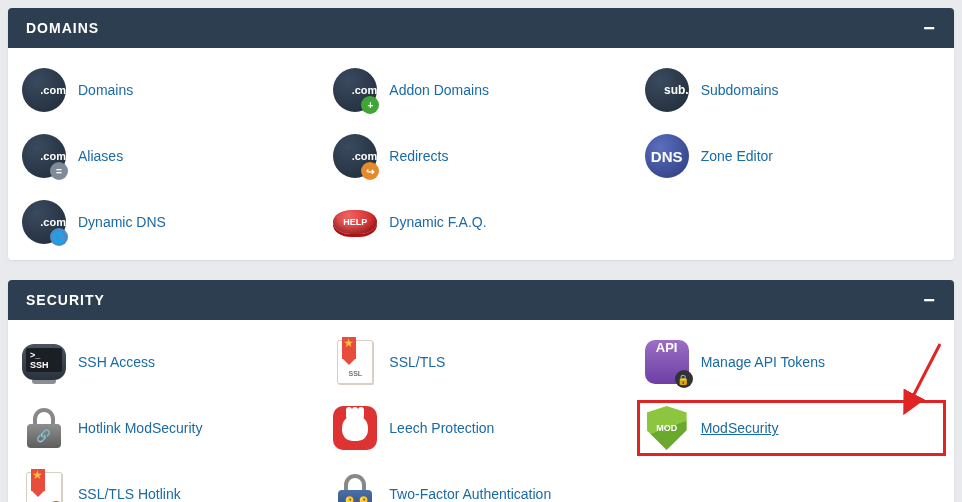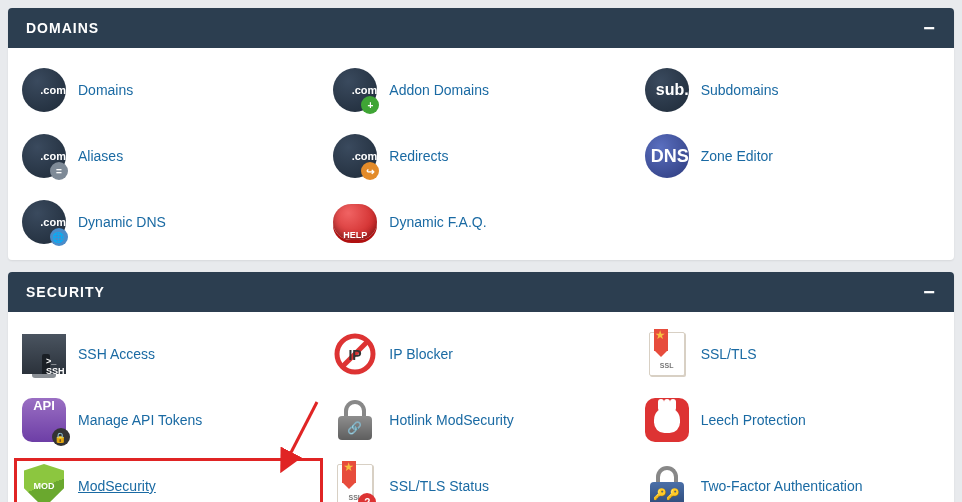--- a/index.html
+++ b/index.html
@@ -5,21 +5,21 @@
 * { box-sizing: border-box; margin: 0; padding: 0; }
 body {
   font-family: -apple-system, BlinkMacSystemFont, "Segoe UI", Arial, sans-serif;
   background: #e8eaed;
   padding: 8px;
   width: 962px;
 }
 .panel {
   background: #fff;
   border-radius: 4px;
-  margin-bottom: 12px;
+  margin-bottom: 20px;
   box-shadow: 0 1px 2px rgba(0,0,0,0.08);
 }
 .panel-header {
   background: #2c3e50;
   color: #fff;
   padding: 10px 18px;
   font-size: 14px;
   font-weight: 600;
   letter-spacing: 1px;
   display: flex;
@@ -82,35 +82,35 @@
 }
 .badge-sm {
   position:absolute; bottom:-2px; right:-2px;
   width:18px; height:18px; border-radius:50%;
   display:flex; align-items:center; justify-content:center;
   font-size:10px; font-weight:700;
 }
 .icon-dns {
   width:44px;height:44px;border-radius:50%;
   background:radial-gradient(circle at 35% 30%,#5a6fbf,#2d3a7d);
-  display:flex;align-items:center;justify-content:flex-end;
-  color:#fff;font-size:18px;font-weight:800;
+  display:flex;align-items:center;justify-content:center;
+  color:#fff;font-size:15px;font-weight:800;
 }
 .icon-help-btn {
-  width:44px;height:36px;border-radius:50%/60%;
+  width:44px;height:24px;border-radius:50%/60%;
   background:radial-gradient(circle at 35% 25%,#f06363,#c41818);
-  display:flex;align-items:flex-end;justify-content:center;
+  display:flex;align-items:center;justify-content:center;
   color:#fff;font-size:9px;font-weight:700;
   box-shadow:inset 0 -4px 6px rgba(0,0,0,.3),0 3px 0 #b01010;
 }
 .icon-ssh {
-  width:44px;height:36px;border-radius:0;
+  width:44px;height:36px;border-radius:12px;
   background:linear-gradient(#4a5460,#2b323b);
   display:flex;flex-direction:column;position:relative;
-  padding:20px;
+  padding:4px;
 }
 .icon-ssh::after{content:"";position:absolute;bottom:-4px;left:10px;right:10px;height:4px;background:#8a8f95;border-radius:0 0 3px 3px;}
 .icon-ssh-inner{color:#fff;font-size:9px;font-weight:700;background:#1a1f25;border-radius:2px;padding:2px 4px;}
 .icon-ip-block{width:44px;height:44px;position:relative;}
 .icon-badge-page{
   width:36px;height:44px;background:#fff;border:1px solid #d8d0c4;border-radius:2px;
   position:relative;box-shadow:1px 1px 0 #d8d0c4;
 }
 .ribbon{position:absolute;top:-4px;left:4px;width:14px;height:22px;background:#e74c3c;}
 .ribbon::after{content:"";position:absolute;bottom:-6px;left:0;border:7px solid transparent;border-top-color:#e74c3c;border-bottom:none;width:0;}
@@ -150,21 +150,21 @@
         <div class="icon-circle-dark">
             <span>.com</span>
           <div class="badge-sm" style="background:#3fa535;color:#fff">+</div>
         </div>
       </div>
       <span class="tile-label">Addon Domains</span>
     </div>
 
     <div class="tile">
       <div class="tile-icon">
-        <div class="icon-circle-dark" style="font-size:16px">
+        <div class="icon-circle-dark" style="font-size:12px">
             <span>sub.</span>
           </div>
       </div>
       <span class="tile-label">Subdomains</span>
     </div>
 
     <div class="tile">
       <div class="tile-icon">
         <div class="icon-circle-dark">
             <span>.com</span>
@@ -226,32 +226,20 @@
 
     <div class="tile">
       <div class="tile-icon">
         <div class="icon-ssh">
             <div class="icon-ssh-inner">&gt;_ SSH</div>
           </div>
       </div>
       <span class="tile-label">SSH Access</span>
     </div>
 
-    <div class="tile">
-      <div class="tile-icon">
-        <div class="icon-ip-block">
-          <svg width="44" height="44" viewBox="0 0 44 44">
-            <circle cx="22" cy="22" r="18" fill="none" stroke="#d33" stroke-width="5"></circle>
-            <line x1="10" y1="34" x2="34" y2="10" stroke="#d33" stroke-width="5"></line>
-            <text x="22" y="28" text-anchor="middle" font-size="14" font-weight="800" fill="#333">IP</text>
-          </svg>
-        </div>
-      </div>
-      <span class="tile-label">IP Blocker</span>
-    </div>
 
     <div class="tile">
       <div class="tile-icon">
         <div class="icon-badge-page">
           <div class="ribbon"></div>
             <div class="star">★</div>
           <div class="page-txt">SSL</div>
         </div>
       </div>
       <span class="tile-label">SSL/TLS</span>
@@ -310,21 +298,21 @@
 
     <div class="tile">
       <div class="tile-icon">
         <div class="icon-badge-page">
           <div class="ribbon"></div>
             <div class="star">★</div>
           <div class="page-txt">SSL</div>
           <div class="badge-sm" style="background:#d33;color:#fff;bottom:-4px;right:-4px">?</div>
         </div>
       </div>
-      <span class="tile-label">SSL/TLS Status</span>
+      <span class="tile-label">SSL/TLS Hotlink</span>
     </div>
 
     <div class="tile">
       <div class="tile-icon">
         <div class="icon-lock">
             <div class="shackle"></div>
           <div class="lock-body" style="background:linear-gradient(#4a6fa8,#2d4a78)">
               <span style="font-size:11px">🔑🔑</span>
             </div>
         </div>

